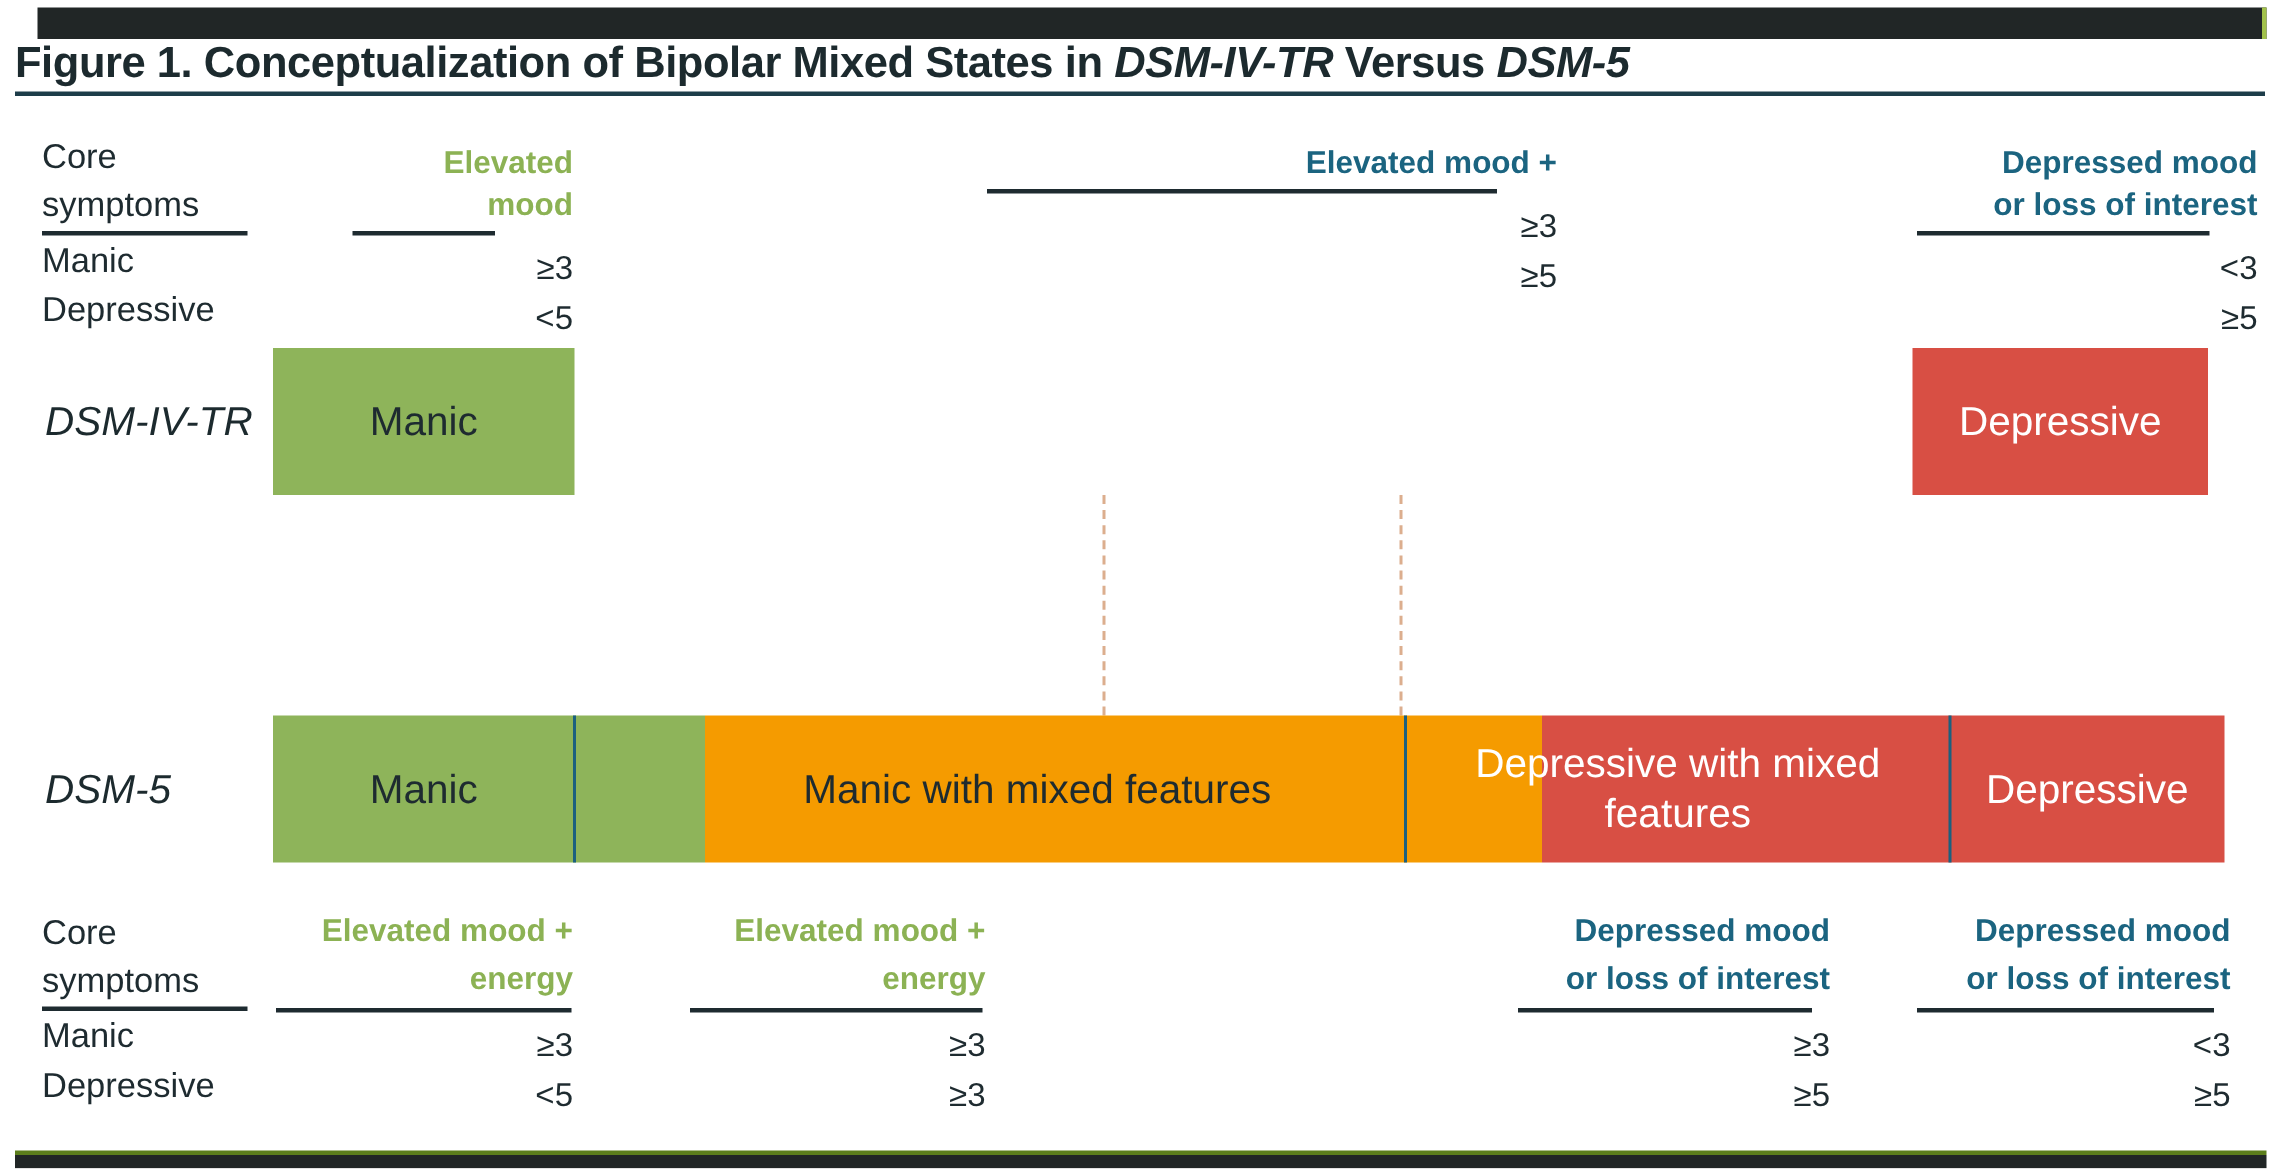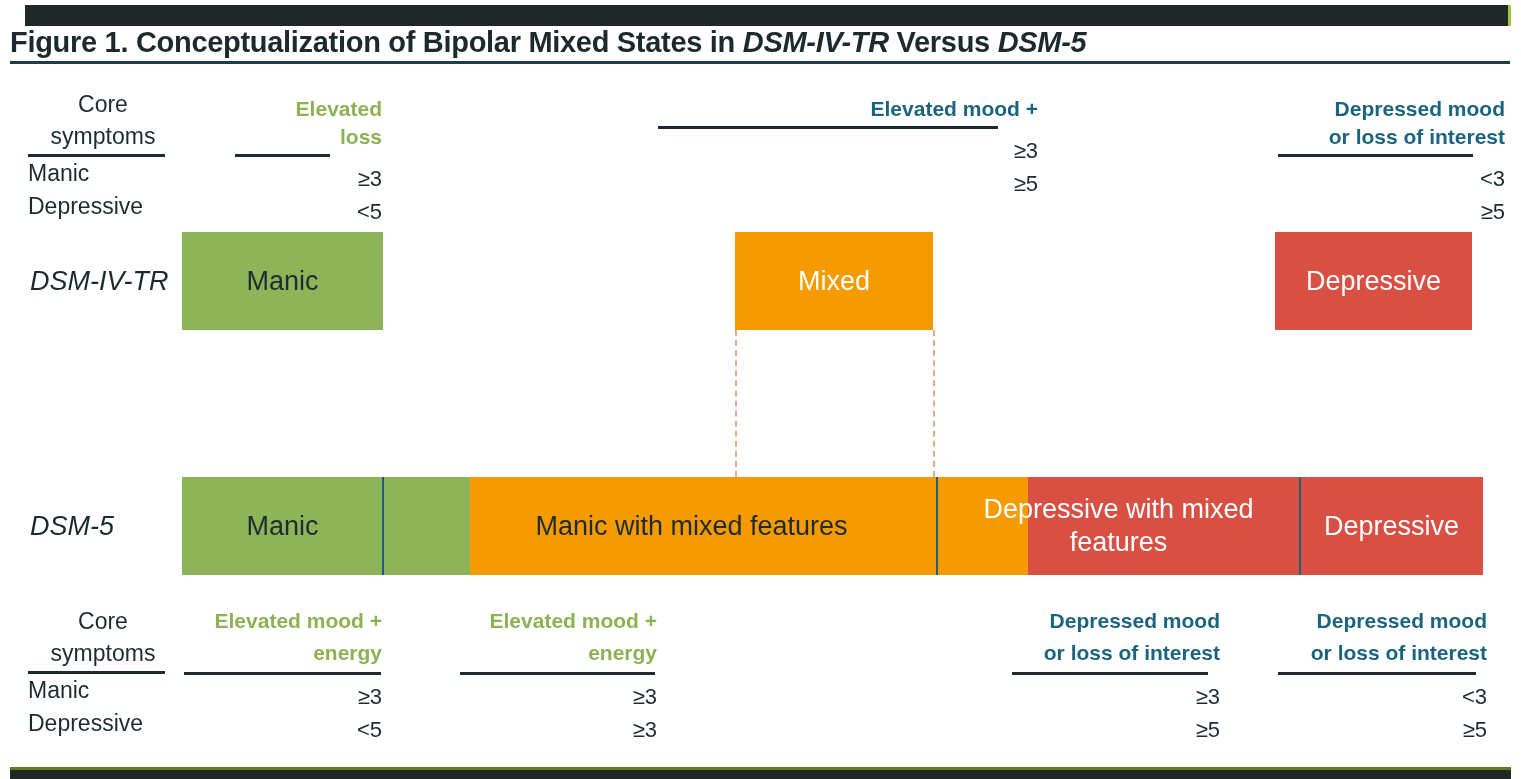--- a/index.html
+++ b/index.html
@@ -21,21 +21,21 @@
   .col{position:absolute;text-align:right;}
   .ch{font-size:21px;font-weight:bold;line-height:28px;height:28px;}
   .col-bot .ch{line-height:32px;height:32px;}
   .ch.green{color:#8cb254;}
   .ch.teal{color:#1b6480;}
   .crule{height:3px;background:#1e2b30;margin:3px auto 0 auto;}
   .cval{font-size:22px;color:#1e2b30;height:33px;line-height:33px;margin-top:5px;}
   .cval + .cval{margin-top:0;}
 
   .rowhead{position:absolute;text-align:left;color:#1e2b30;}
-  .rh-line{font-size:23px;height:32px;line-height:32px;text-align:center;}
+  .rh-line{font-size:23px;height:32px;line-height:32px;}
   .rh-rule{height:3px;background:#1e2b30;margin-top:2px;}
   .rh-row{font-size:23px;height:33px;line-height:33px;}
   .rh-row:first-of-type{margin-top:5px;}
 
   
   .dsm-label{font-size:27px;font-style:italic;color:#1c2a2e;white-space:nowrap;}
   .box{position:absolute;display:flex;align-items:center;justify-content:center;font-size:27px;}
   .box.green{background:#8eb45a;color:#1e2b30;}
   .box.orange{background:#f59b00;color:#ffffff;}
   .box.red{background:#d84f44;color:#ffffff;}
@@ -67,21 +67,21 @@
   <div class="rowhead" style="left:28px;top:88px;width:150px;">
     <div class="rh-line">Core</div>
     <div class="rh-line">symptoms</div>
     <div class="rh-rule" style="width:137px;"></div>
     <div class="rh-row">Manic</div>
     <div class="rh-row">Depressive</div>
   </div>
 
   <div class="col col-top" style="left:182px;top:95px;width:200px;">
     <div class="ch green">Elevated</div>
-    <div class="ch green">loss</div>
+    <div class="ch green">mood</div>
     <div class="crule" style="width:95px;"></div>
     <div class="cval">≥3</div>
     <div class="cval">&lt;5</div>
   </div>
 
   <div class="col col-top" style="left:618px;top:95px;width:420px;">
     <div class="ch teal">Elevated mood +</div>
     <div class="crule" style="width:340px;"></div>
     <div class="cval">≥3</div>
     <div class="cval">≥5</div>
@@ -91,23 +91,20 @@
     <div class="ch teal">Depressed mood</div>
     <div class="ch teal">or loss of interest</div>
     <div class="crule" style="width:195px;"></div>
     <div class="cval">&lt;3</div>
     <div class="cval">≥5</div>
   </div>
 
   <div class="abs dsm-label" style="left:30px;top:266px;">DSM-IV-TR</div>
   <div class="box green" style="left:182px;top:232px;width:201px;height:98px;">
       <span>Manic</span>
-    </div>
-  <div class="box orange" style="left:735px;top:232px;width:198px;height:98px;">
-      <span>Mixed</span>
     </div>
   <div class="box red" style="left:1275px;top:232px;width:197px;height:98px;">
       <span>Depressive</span>
     </div>
 
   <div class="dashline" style="left:735px;top:330px;height:147px;"></div>
   <div class="dashline" style="left:933px;top:330px;height:147px;"></div>
 
   <div class="abs dsm-label" style="left:30px;top:511px;">DSM-5</div>
   <div class="bar">

